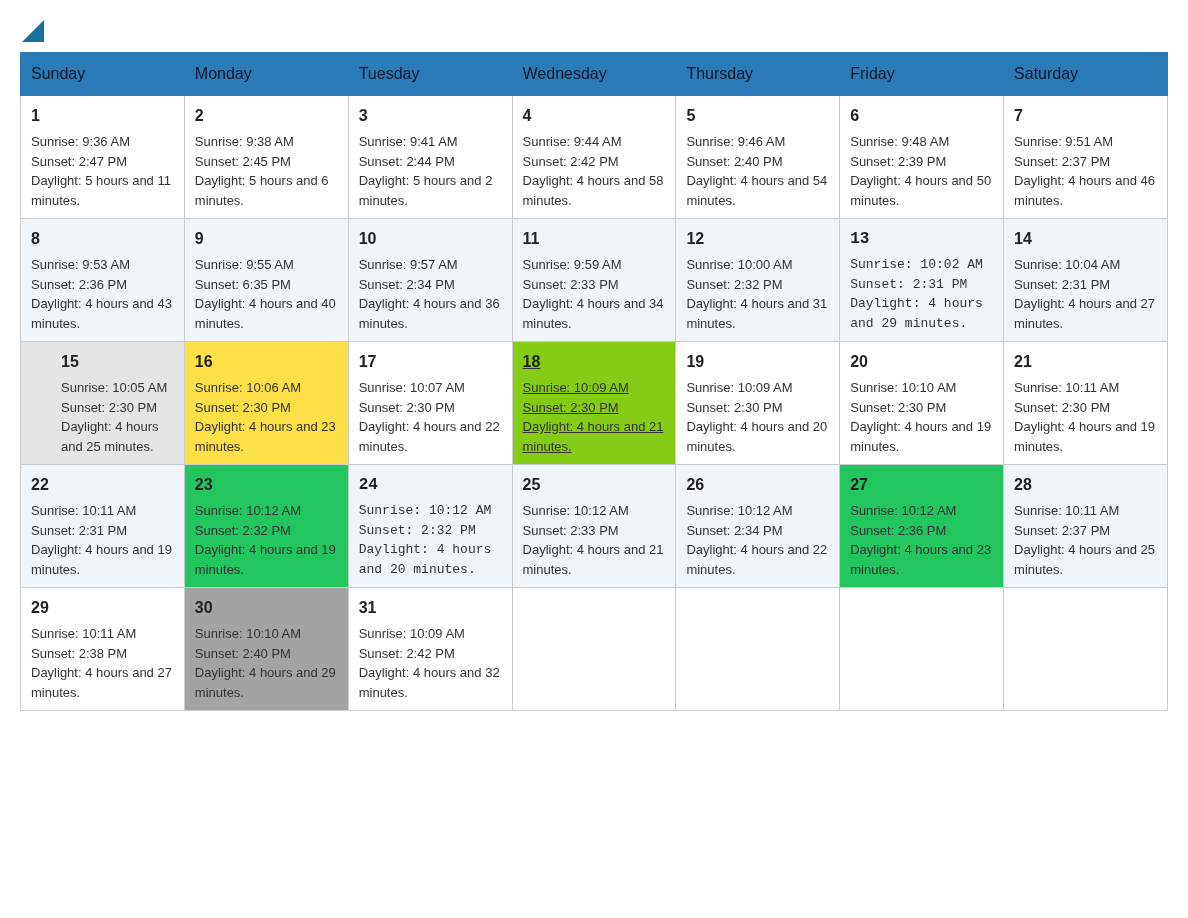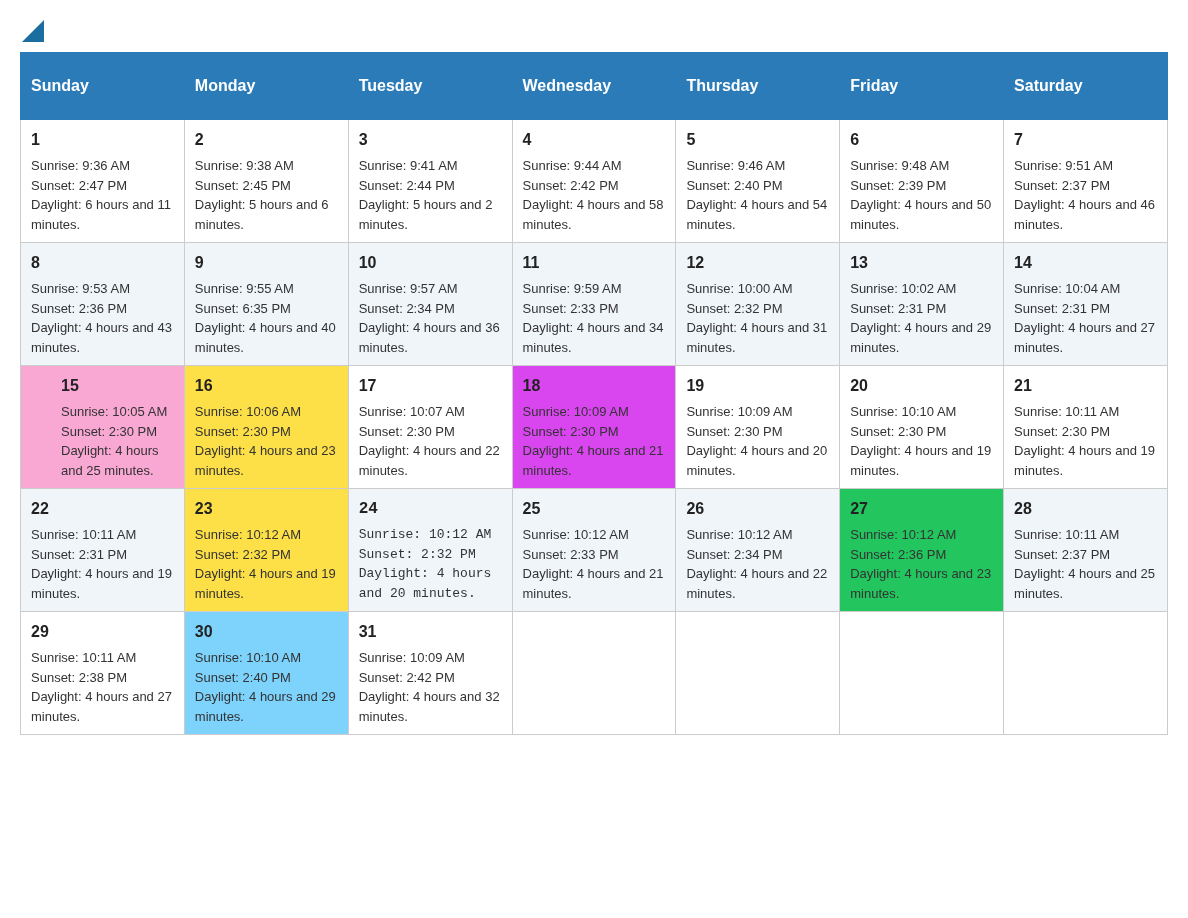--- a/index.html
+++ b/index.html
@@ -34,24 +34,24 @@
       color: #444;
       margin-top: 4px;
     }
     .calendar {
       width: 100%;
       border-collapse: collapse;
       margin-top: 10px;
     }
     .calendar th {
       background-color: #2b7bb9;
-      color: #ffffff;
+      color: #0f172a;
       font-size: 16px;
-      font-weight: bold;
-      padding: 24px 10px;
+      font-weight: normal;
+      padding: 12px 10px;
       text-align: left;
       border: 1px solid #2b7bb9;
     }
     .calendar td {
       vertical-align: top;
       padding: 8px 10px;
       border: 1px solid #ccc;
       width: 14.28%;
       font-size: 13px;
       color: #333;
@@ -102,58 +102,58 @@
         <th>Monday</th>
         <th>Tuesday</th>
         <th>Wednesday</th>
         <th>Thursday</th>
         <th>Friday</th>
         <th>Saturday</th>
       </tr>
   </thead>
   <tbody id="calendar-body">
   <tr>
-        <td style="background-color: rgb(255, 255, 255);"><span class="day-num">1</span><span>Sunrise: 9:36 AM</span><br><span>Sunset: 2:47 PM</span><br><span>Daylight: 6 hours and 11 minutes.</span></td>
+        <td style="background-color: rgb(255, 255, 255);"><span class="day-num">1</span><span>Sunrise: 9:36 AM</span><br><span>Sunset: 2:47 PM</span><br><span>Daylight: 5 hours and 11 minutes.</span></td>
         <td style="background-color: rgb(255, 255, 255);"><span class="day-num">2</span><span>Sunrise: 9:38 AM</span><br><span>Sunset: 2:45 PM</span><br><span>Daylight: 5 hours and 6 minutes.</span></td>
         <td style="background-color: rgb(255, 255, 255);"><span class="day-num">3</span><span>Sunrise: 9:41 AM</span><br><span>Sunset: 2:44 PM</span><br><span>Daylight: 5 hours and 2 minutes.</span></td>
         <td style="background-color: rgb(255, 255, 255);"><span class="day-num">4</span><span>Sunrise: 9:44 AM</span><br><span>Sunset: 2:42 PM</span><br><span>Daylight: 4 hours and 58 minutes.</span></td>
         <td style="background-color: rgb(255, 255, 255);"><span class="day-num">5</span><span>Sunrise: 9:46 AM</span><br><span>Sunset: 2:40 PM</span><br><span>Daylight: 4 hours and 54 minutes.</span></td>
         <td style="background-color: rgb(255, 255, 255);"><span class="day-num">6</span><span>Sunrise: 9:48 AM</span><br><span>Sunset: 2:39 PM</span><br><span>Daylight: 4 hours and 50 minutes.</span></td>
         <td style="background-color: rgb(255, 255, 255);"><span class="day-num">7</span><span>Sunrise: 9:51 AM</span><br><span>Sunset: 2:37 PM</span><br><span>Daylight: 4 hours and 46 minutes.</span></td>
       </tr>
       <tr>
         <td style="background-color: rgb(240, 245, 250);"><span class="day-num">8</span><span>Sunrise: 9:53 AM</span><br><span>Sunset: 2:36 PM</span><br><span>Daylight: 4 hours and 43 minutes.</span></td>
         <td style="background-color: rgb(240, 245, 250);"><span class="day-num">9</span><span>Sunrise: 9:55 AM</span><br><span>Sunset: 6:35 PM</span><br><span>Daylight: 4 hours and 40 minutes.</span></td>
         <td style="background-color: rgb(240, 245, 250);"><span class="day-num">10</span><span>Sunrise: 9:57 AM</span><br><span>Sunset: 2:34 PM</span><br><span>Daylight: 4 hours and 36 minutes.</span></td>
         <td style="background-color: rgb(240, 245, 250);"><span class="day-num">11</span><span>Sunrise: 9:59 AM</span><br><span>Sunset: 2:33 PM</span><br><span>Daylight: 4 hours and 34 minutes.</span></td>
         <td style="background-color: rgb(240, 245, 250);"><span class="day-num">12</span><span>Sunrise: 10:00 AM</span><br><span>Sunset: 2:32 PM</span><br><span>Daylight: 4 hours and 31 minutes.</span></td>
-        <td style="background-color: rgb(240, 245, 250);"><span class="day-num">13</span><span>Sunrise: 10:02 AM</span><br><span>Sunset: 2:31 PM</span><br><span>Daylight: 4 hours and 29 minutes.</span></td>
+        <td style="background-color: rgb(240, 245, 250); font-family: Liberation Mono, monospace;"><span class="day-num">13</span><span>Sunrise: 10:02 AM</span><br><span>Sunset: 2:31 PM</span><br><span>Daylight: 4 hours and 29 minutes.</span></td>
         <td style="background-color: rgb(240, 245, 250);"><span class="day-num">14</span><span>Sunrise: 10:04 AM</span><br><span>Sunset: 2:31 PM</span><br><span>Daylight: 4 hours and 27 minutes.</span></td>
       </tr>
       <tr>
-        <td style="background-color: #f9a8d4; padding-left: 40px;"><span class="day-num">15</span><span>Sunrise: 10:05 AM</span><br><span>Sunset: 2:30 PM</span><br><span>Daylight: 4 hours and 25 minutes.</span></td>
+        <td style="background-color: #e5e5e5; padding-left: 40px;"><span class="day-num">15</span><span>Sunrise: 10:05 AM</span><br><span>Sunset: 2:30 PM</span><br><span>Daylight: 4 hours and 25 minutes.</span></td>
         <td style="background-color: #fde047;"><span class="day-num">16</span><span>Sunrise: 10:06 AM</span><br><span>Sunset: 2:30 PM</span><br><span>Daylight: 4 hours and 23 minutes.</span></td>
         <td style="background-color: rgb(255, 255, 255);"><span class="day-num">17</span><span>Sunrise: 10:07 AM</span><br><span>Sunset: 2:30 PM</span><br><span>Daylight: 4 hours and 22 minutes.</span></td>
-        <td style="background-color: #d946ef;"><span class="day-num">18</span><span>Sunrise: 10:09 AM</span><br><span>Sunset: 2:30 PM</span><br><span>Daylight: 4 hours and 21 minutes.</span></td>
+        <td style="background-color: #84cc16; text-decoration: underline;"><span class="day-num">18</span><span>Sunrise: 10:09 AM</span><br><span>Sunset: 2:30 PM</span><br><span>Daylight: 4 hours and 21 minutes.</span></td>
         <td style="background-color: rgb(255, 255, 255);"><span class="day-num">19</span><span>Sunrise: 10:09 AM</span><br><span>Sunset: 2:30 PM</span><br><span>Daylight: 4 hours and 20 minutes.</span></td>
         <td style="background-color: rgb(255, 255, 255);"><span class="day-num">20</span><span>Sunrise: 10:10 AM</span><br><span>Sunset: 2:30 PM</span><br><span>Daylight: 4 hours and 19 minutes.</span></td>
         <td style="background-color: rgb(255, 255, 255);"><span class="day-num">21</span><span>Sunrise: 10:11 AM</span><br><span>Sunset: 2:30 PM</span><br><span>Daylight: 4 hours and 19 minutes.</span></td>
       </tr>
       <tr>
         <td style="background-color: rgb(240, 245, 250); margin-top: 27px;"><span class="day-num">22</span><span>Sunrise: 10:11 AM</span><br><span>Sunset: 2:31 PM</span><br><span>Daylight: 4 hours and 19 minutes.</span></td>
-        <td style="background-color: #fde047; margin-top: 32px;"><span class="day-num">23</span><span>Sunrise: 10:12 AM</span><br><span>Sunset: 2:32 PM</span><br><span>Daylight: 4 hours and 19 minutes.</span></td>
+        <td style="background-color: #22c55e; margin-top: 32px;"><span class="day-num">23</span><span>Sunrise: 10:12 AM</span><br><span>Sunset: 2:32 PM</span><br><span>Daylight: 4 hours and 19 minutes.</span></td>
         <td style="background-color: rgb(240, 245, 250); font-family: Liberation Mono, monospace;"><span class="day-num">24</span><span>Sunrise: 10:12 AM</span><br><span>Sunset: 2:32 PM</span><br><span>Daylight: 4 hours and 20 minutes.</span></td>
         <td style="background-color: rgb(240, 245, 250);"><span class="day-num">25</span><span>Sunrise: 10:12 AM</span><br><span>Sunset: 2:33 PM</span><br><span>Daylight: 4 hours and 21 minutes.</span></td>
         <td style="background-color: rgb(240, 245, 250);"><span class="day-num">26</span><span>Sunrise: 10:12 AM</span><br><span>Sunset: 2:34 PM</span><br><span>Daylight: 4 hours and 22 minutes.</span></td>
         <td style="background-color: #22c55e;"><span class="day-num">27</span><span>Sunrise: 10:12 AM</span><br><span>Sunset: 2:36 PM</span><br><span>Daylight: 4 hours and 23 minutes.</span></td>
         <td style="background-color: rgb(240, 245, 250);"><span class="day-num">28</span><span>Sunrise: 10:11 AM</span><br><span>Sunset: 2:37 PM</span><br><span>Daylight: 4 hours and 25 minutes.</span></td>
       </tr>
       <tr>
         <td style="background-color: rgb(255, 255, 255);"><span class="day-num">29</span><span>Sunrise: 10:11 AM</span><br><span>Sunset: 2:38 PM</span><br><span>Daylight: 4 hours and 27 minutes.</span></td>
-        <td style="background-color: #7dd3fc;"><span class="day-num">30</span><span>Sunrise: 10:10 AM</span><br><span>Sunset: 2:40 PM</span><br><span>Daylight: 4 hours and 29 minutes.</span></td>
+        <td style="background-color: #a3a3a3;"><span class="day-num">30</span><span>Sunrise: 10:10 AM</span><br><span>Sunset: 2:40 PM</span><br><span>Daylight: 4 hours and 29 minutes.</span></td>
         <td style="background-color: rgb(255, 255, 255);"><span class="day-num">31</span><span>Sunrise: 10:09 AM</span><br><span>Sunset: 2:42 PM</span><br><span>Daylight: 4 hours and 32 minutes.</span></td>
         <td class="empty-cell"></td>
         <td class="empty-cell"></td>
         <td class="empty-cell"></td>
         <td class="empty-cell"></td>
       </tr>
     </tbody>
 </table>
 
 </body></html>

